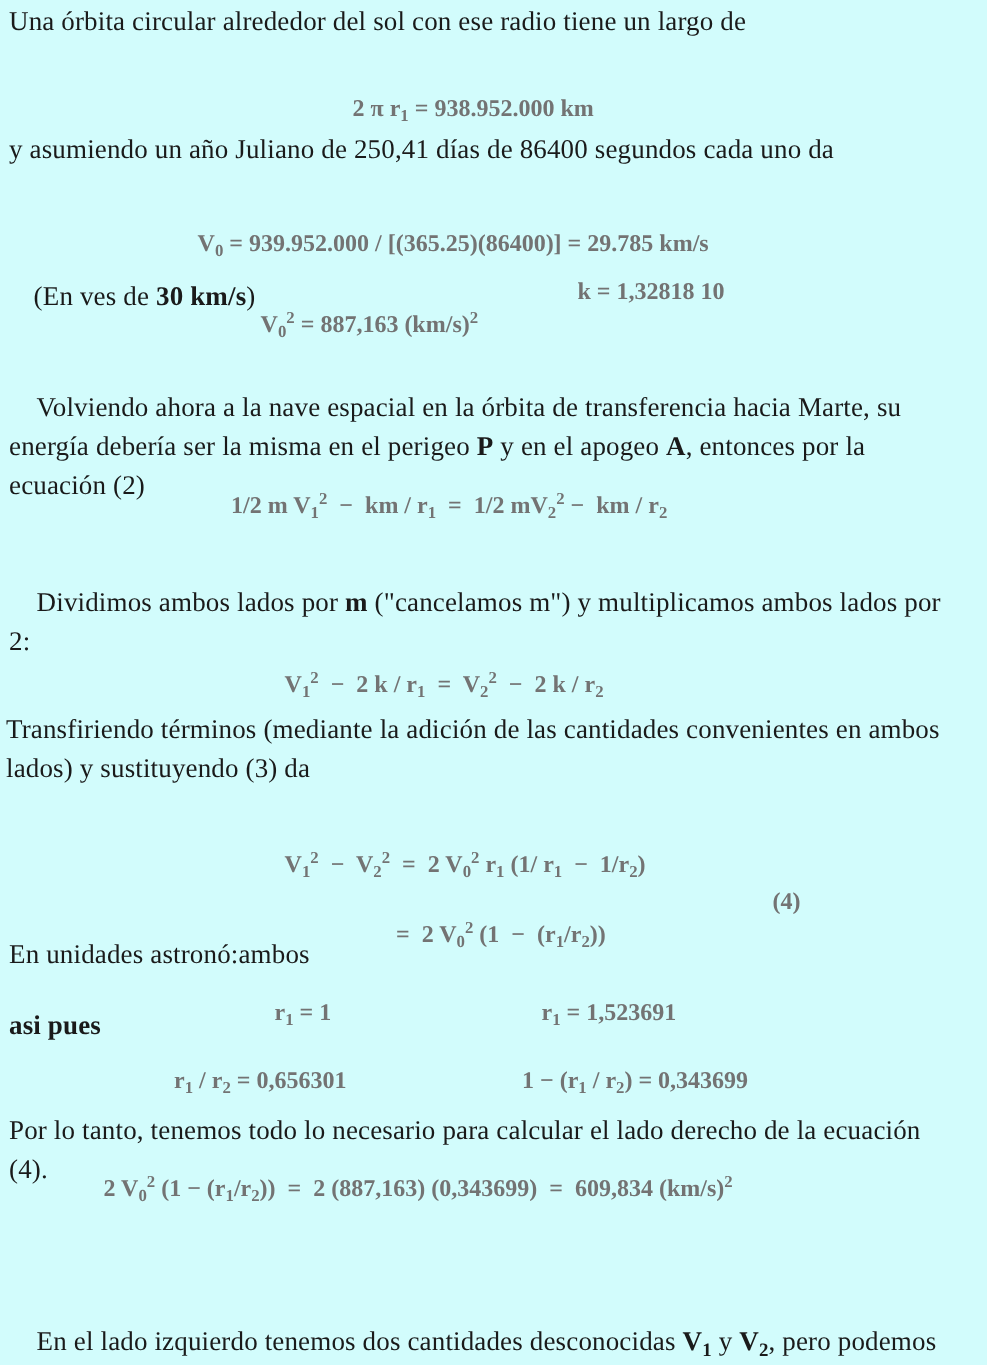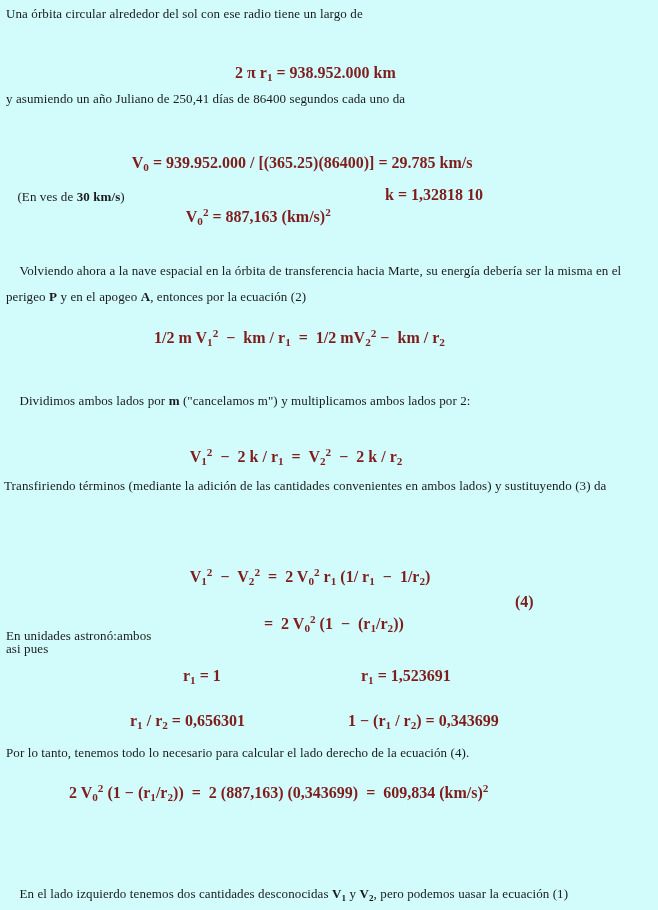--- a/index.html
+++ b/index.html
@@ -19,33 +19,33 @@
   .page {
     position: relative;
     width: 658px;
     height: 910px;
     box-sizing: border-box;
   }
 
   
   .para {
     position: absolute;
-    font-size: 13px;
+    font-size: 18px;
     line-height: 26px;
     letter-spacing: 0.1px;
     white-space: pre-wrap;
     color: #1a1a1a;
   }
   .eq {
     position: absolute;
     font-size: 16px;
     font-weight: bold;
     line-height: 22px;
     white-space: pre;
-    color: #7f1d1d;
+    color: #737373;
   }
   .b { font-weight: bold; }
 
   sub {
     font-size: 0.70em;
     vertical-align: -0.30em;
     font-weight: bold;
     line-height: 0;
   }
   sup {
@@ -55,35 +55,35 @@
     line-height: 0;
   }
   .para sub, .para sup { font-weight: bold; }
 
   
   #line-1      { left: 6px;   top: 1px;   width: 640px; }
   #eq-1        { left: 219px; top: 40px; }
   #line-2      { left: 6px;   top: 86px;  width: 640px; }
   #eq-2        { left: 116px; top: 130px; }
   #line-3      { left: 4px;   top: 158px; width: 400px; }
-  #eq-3        { left: 170px; top: 184px; }
+  #eq-3        { left: 158px; top: 184px; }
   #eq-3b       { left: 385px; top: 184px; }
   #para-1      { left: 6px;   top: 232px; width: 622px; text-indent: 28px; }
   #eq-4        { left: 138px; top: 305px; }
   #para-2      { left: 6px;   top: 362px; width: 630px; text-indent: 28px; }
   #eq-5        { left: 174px; top: 424px; text-align: right; }
   #para-3      { left: 4px;   top: 473px; width: 630px; }
   #eq-6        { left: 174px; top: 544px; }
   #eq-7        { left: 248px; top: 591px; }
   #eq-7num     { left: 515px; top: 591px; }
   #line-4      { left: 6px;   top: 623px; }
   #eq-8        { left: 167px; top: 643px; }
   #eq-8b       { left: 345px; top: 643px; }
-  #line-5      { left: 6px;   top: 636px; }
-  #eq-9        { left: 114px; top: 688px; }
+  #line-5      { left: 6px;   top: 670px; font-weight: bold; }
+  #eq-9        { left: 100px; top: 688px; }
   #eq-9b       { left: 332px; top: 688px; }
   #para-4      { left: 6px;   top: 740px; width: 628px; }
   #eq-10       { left: 53px;  top: 760px; }
   #para-5      { left: 6px;   top: 855px; width: 628px; }
 </style>
 </head>
 <body>
 
 <div class="page">
 

